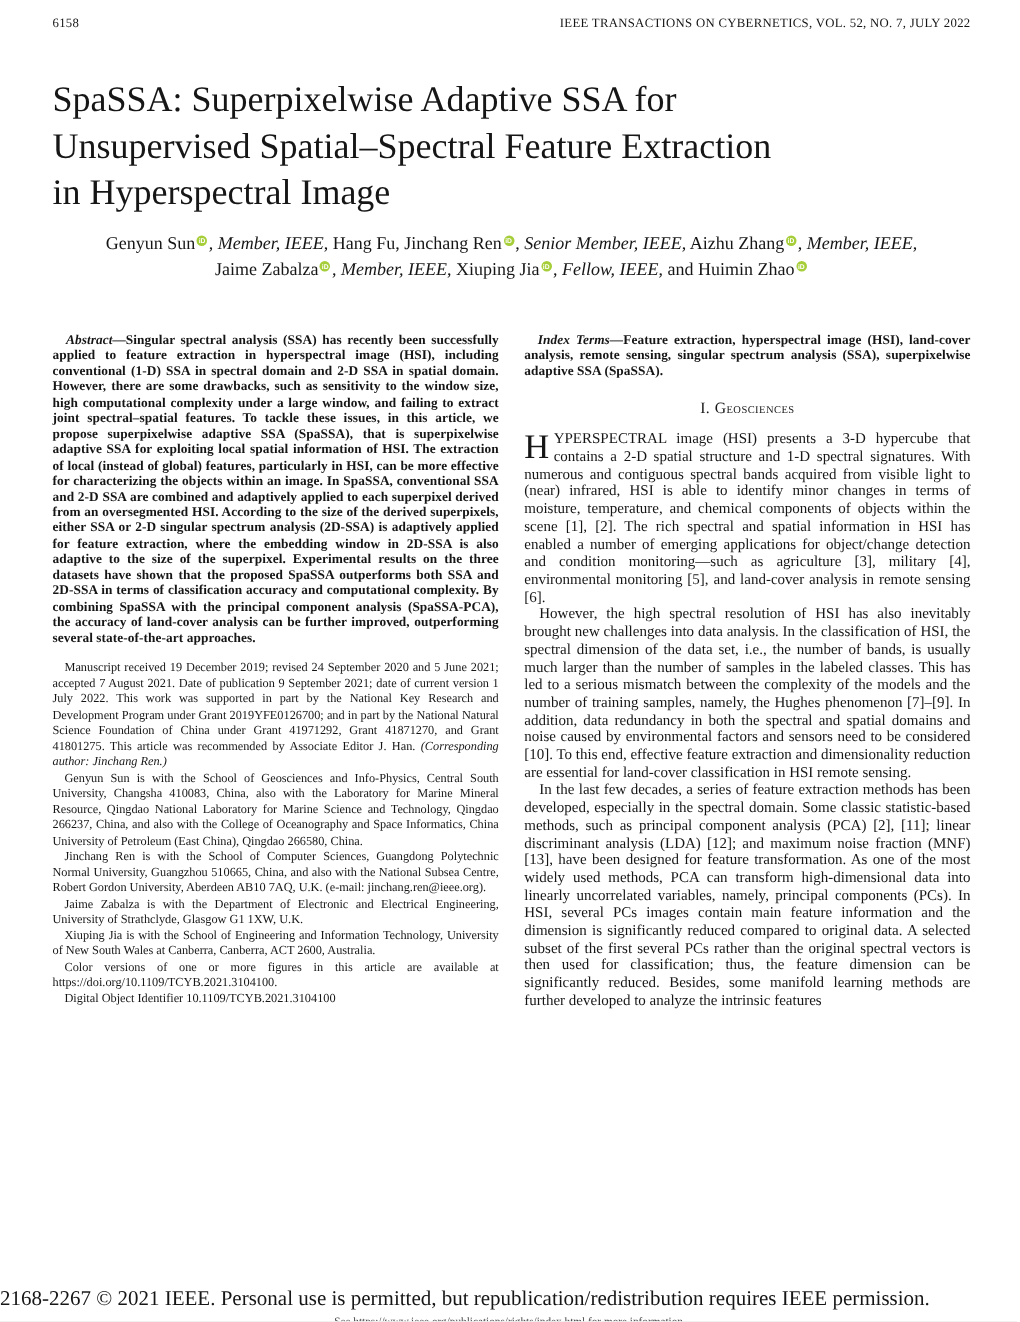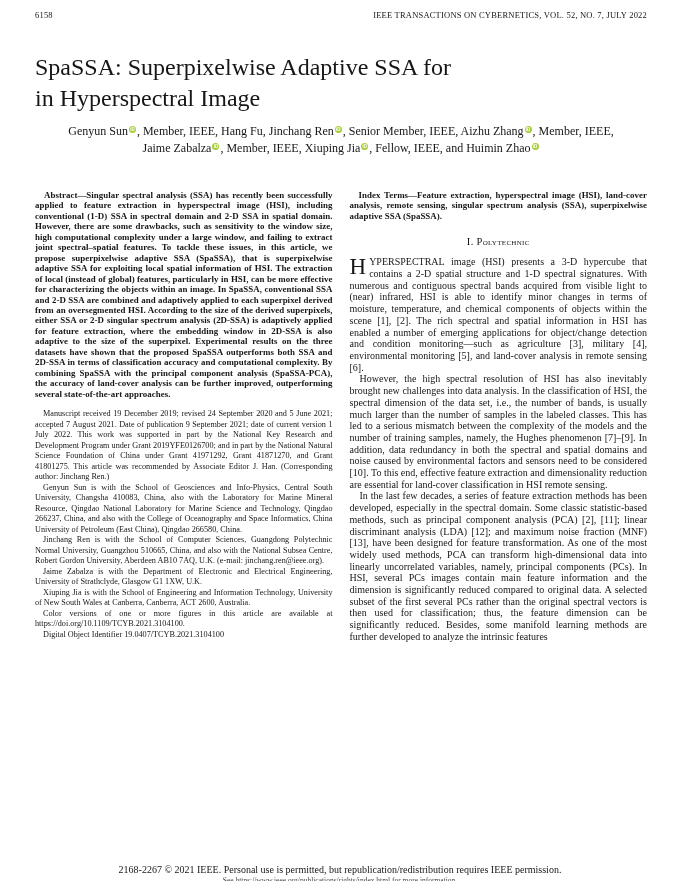--- a/index.html
+++ b/index.html
@@ -47,87 +47,87 @@
   .sec-head{
     margin:15px 0 9px;text-align:center;
     font-size:10.5px;letter-spacing:0.3px;
   }
   .bp{
     margin:0;
     font-size:10px;line-height:11.7px;
     text-align:justify;text-indent:10px;
   }
   .first{text-indent:0;}
-  .i{}
+  .i{font-style:italic;}
   .sc{font-variant:small-caps;}
   .dc{
     float:left;
     font-size:23px;line-height:20px;
     padding:1px 3px 0 0;
   }
   .orcid{
     display:inline-block;
     width:7px;height:7px;border-radius:50%;
     color:#fff;
     font-family:"Liberation Sans", sans-serif;
     font-size:4.5px;line-height:7px;font-weight:bold;font-style:normal;
     text-align:center;
     vertical-align:4px;
     margin:0 1px;
   }
   .footer{
     position:absolute;left:0;right:0;bottom:6px;
-    text-align:center;
-    font-size:10px;
+    font-size:14px;
   }
   .footer-partial{
     position:absolute;left:0;right:0;bottom:0;
     height:4px;overflow:hidden;
     text-align:center;
     font-size:7.5px;line-height:8px;color:#444;
   }
 </style>
 </head>
 <body>
 
 <div class="page">
 
   <div class="runhead">
     <span>6158</span>
     <span>IEEE TRANSACTIONS ON CYBERNETICS, VOL. 52, NO. 7, JULY 2022</span>
   </div>
 
   <div class="title">
     <div>SpaSSA: Superpixelwise Adaptive SSA for</div>
+    <div>Unsupervised Spatial–Spectral Feature Extraction</div>
     <div>in Hyperspectral Image</div>
   </div>
 
   <div class="authors">
     <div><span>Genyun Sun</span><span class="orcid" style="background: rgb(166, 206, 57);">iD</span><span>, </span><span class="i">Member, IEEE</span><span>, Hang Fu, Jinchang Ren</span><span class="orcid" style="background: rgb(166, 206, 57);">iD</span><span>, </span><span class="i">Senior Member, IEEE</span><span>, Aizhu Zhang</span><span class="orcid" style="background: rgb(166, 206, 57);">iD</span><span>, </span><span class="i">Member, IEEE</span><span>,</span></div>
     <div><span>Jaime Zabalza</span><span class="orcid" style="background: rgb(166, 206, 57);">iD</span><span>, </span><span class="i">Member, IEEE</span><span>, Xiuping Jia</span><span class="orcid" style="background: rgb(166, 206, 57);">iD</span><span>, </span><span class="i">Fellow, IEEE</span><span>, and Huimin Zhao</span><span class="orcid" style="background: rgb(166, 206, 57);">iD</span></div>
   </div>
 
   <div class="cols">
 
     <div class="col">
       <p class="abstract"><span class="i">Abstract—</span><span>Singular spectral analysis (SSA) has recently been successfully applied to feature extraction in hyperspectral image (HSI), including conventional (1-D) SSA in spectral domain and 2-D SSA in spatial domain. However, there are some drawbacks, such as sensitivity to the window size, high computational complexity under a large window, and failing to extract joint spectral–spatial features. To tackle these issues, in this article, we propose superpixelwise adaptive SSA (SpaSSA), that is superpixelwise adaptive SSA for exploiting local spatial information of HSI. The extraction of local (instead of global) features, particularly in HSI, can be more effective for characterizing the objects within an image. In SpaSSA, conventional SSA and 2-D SSA are combined and adaptively applied to each superpixel derived from an oversegmented HSI. According to the size of the derived superpixels, either SSA or 2-D singular spectrum analysis (2D-SSA) is adaptively applied for feature extraction, where the embedding window in 2D-SSA is also adaptive to the size of the superpixel. Experimental results on the three datasets have shown that the proposed SpaSSA outperforms both SSA and 2D-SSA in terms of classification accuracy and computational complexity. By combining SpaSSA with the principal component analysis (SpaSSA-PCA), the accuracy of land-cover analysis can be further improved, outperforming several state-of-the-art approaches.</span></p>
       <div class="footnotes">
           <p class="fn"><span>Manuscript received 19 December 2019; revised 24 September 2020 and 5 June 2021; accepted 7 August 2021. Date of publication 9 September 2021; date of current version 1 July 2022. This work was supported in part by the National Key Research and Development Program under Grant 2019YFE0126700; and in part by the National Natural Science Foundation of China under Grant 41971292, Grant 41871270, and Grant 41801275. This article was recommended by Associate Editor J. Han. </span><span class="i">(Corresponding author: Jinchang Ren.)</span></p>
           <p class="fn"><span>Genyun Sun is with the School of Geosciences and Info-Physics, Central South University, Changsha 410083, China, also with the Laboratory for Marine Mineral Resource, Qingdao National Laboratory for Marine Science and Technology, Qingdao 266237, China, and also with the College of Oceanography and Space Informatics, China University of Petroleum (East China), Qingdao 266580, China.</span></p>
           <p class="fn"><span>Jinchang Ren is with the School of Computer Sciences, Guangdong Polytechnic Normal University, Guangzhou 510665, China, and also with the National Subsea Centre, Robert Gordon University, Aberdeen AB10 7AQ, U.K. (e-mail: jinchang.ren@ieee.org).</span></p>
           <p class="fn"><span>Jaime Zabalza is with the Department of Electronic and Electrical Engineering, University of Strathclyde, Glasgow G1 1XW, U.K.</span></p>
           <p class="fn"><span>Xiuping Jia is with the School of Engineering and Information Technology, University of New South Wales at Canberra, Canberra, ACT 2600, Australia.</span></p>
           <p class="fn"><span>Color versions of one or more figures in this article are available at https://doi.org/10.1109/TCYB.2021.3104100.</span></p>
-          <p class="fn"><span>Digital Object Identifier 19.0407/TCYB.2021.3104100</span></p>
+          <p class="fn"><span>Digital Object Identifier 10.1109/TCYB.2021.3104100</span></p>
         </div>
     </div>
 
     <div class="col">
       <p class="abstract"><span class="i">Index Terms—</span><span>Feature extraction, hyperspectral image (HSI), land-cover analysis, remote sensing, singular spectrum analysis (SSA), superpixelwise adaptive SSA (SpaSSA).</span></p>
-      <div class="sec-head"><span>I. </span><span class="sc">Polytechnic</span></div>
+      <div class="sec-head"><span>I. </span><span class="sc">Geosciences</span></div>
       <p class="bp first"><span class="dc">H</span><span>YPERSPECTRAL image (HSI) presents a 3-D hypercube that contains a 2-D spatial structure and 1-D spectral signatures. With numerous and contiguous spectral bands acquired from visible light to (near) infrared, HSI is able to identify minor changes in terms of moisture, temperature, and chemical components of objects within the scene [1], [2]. The rich spectral and spatial information in HSI has enabled a number of emerging applications for object/change detection and condition monitoring—such as agriculture [3], military [4], environmental monitoring [5], and land-cover analysis in remote sensing [6].</span></p>
       <div>
           <p class="bp"><span>However, the high spectral resolution of HSI has also inevitably brought new challenges into data analysis. In the classification of HSI, the spectral dimension of the data set, i.e., the number of bands, is usually much larger than the number of samples in the labeled classes. This has led to a serious mismatch between the complexity of the models and the number of training samples, namely, the Hughes phenomenon [7]–[9]. In addition, data redundancy in both the spectral and spatial domains and noise caused by environmental factors and sensors need to be considered [10]. To this end, effective feature extraction and dimensionality reduction are essential for land-cover classification in HSI remote sensing.</span></p>
           <p class="bp"><span>In the last few decades, a series of feature extraction methods has been developed, especially in the spectral domain. Some classic statistic-based methods, such as principal component analysis (PCA) [2], [11]; linear discriminant analysis (LDA) [12]; and maximum noise fraction (MNF) [13], have been designed for feature transformation. As one of the most widely used methods, PCA can transform high-dimensional data into linearly uncorrelated variables, namely, principal components (PCs). In HSI, several PCs images contain main feature information and the dimension is significantly reduced compared to original data. A selected subset of the first several PCs rather than the original spectral vectors is then used for classification; thus, the feature dimension can be significantly reduced. Besides, some manifold learning methods are further developed to analyze the intrinsic features</span></p>
         </div>
     </div>
 
   </div>
 
   <div class="footer">2168-2267 © 2021 IEEE. Personal use is permitted, but republication/redistribution requires IEEE permission.</div>

